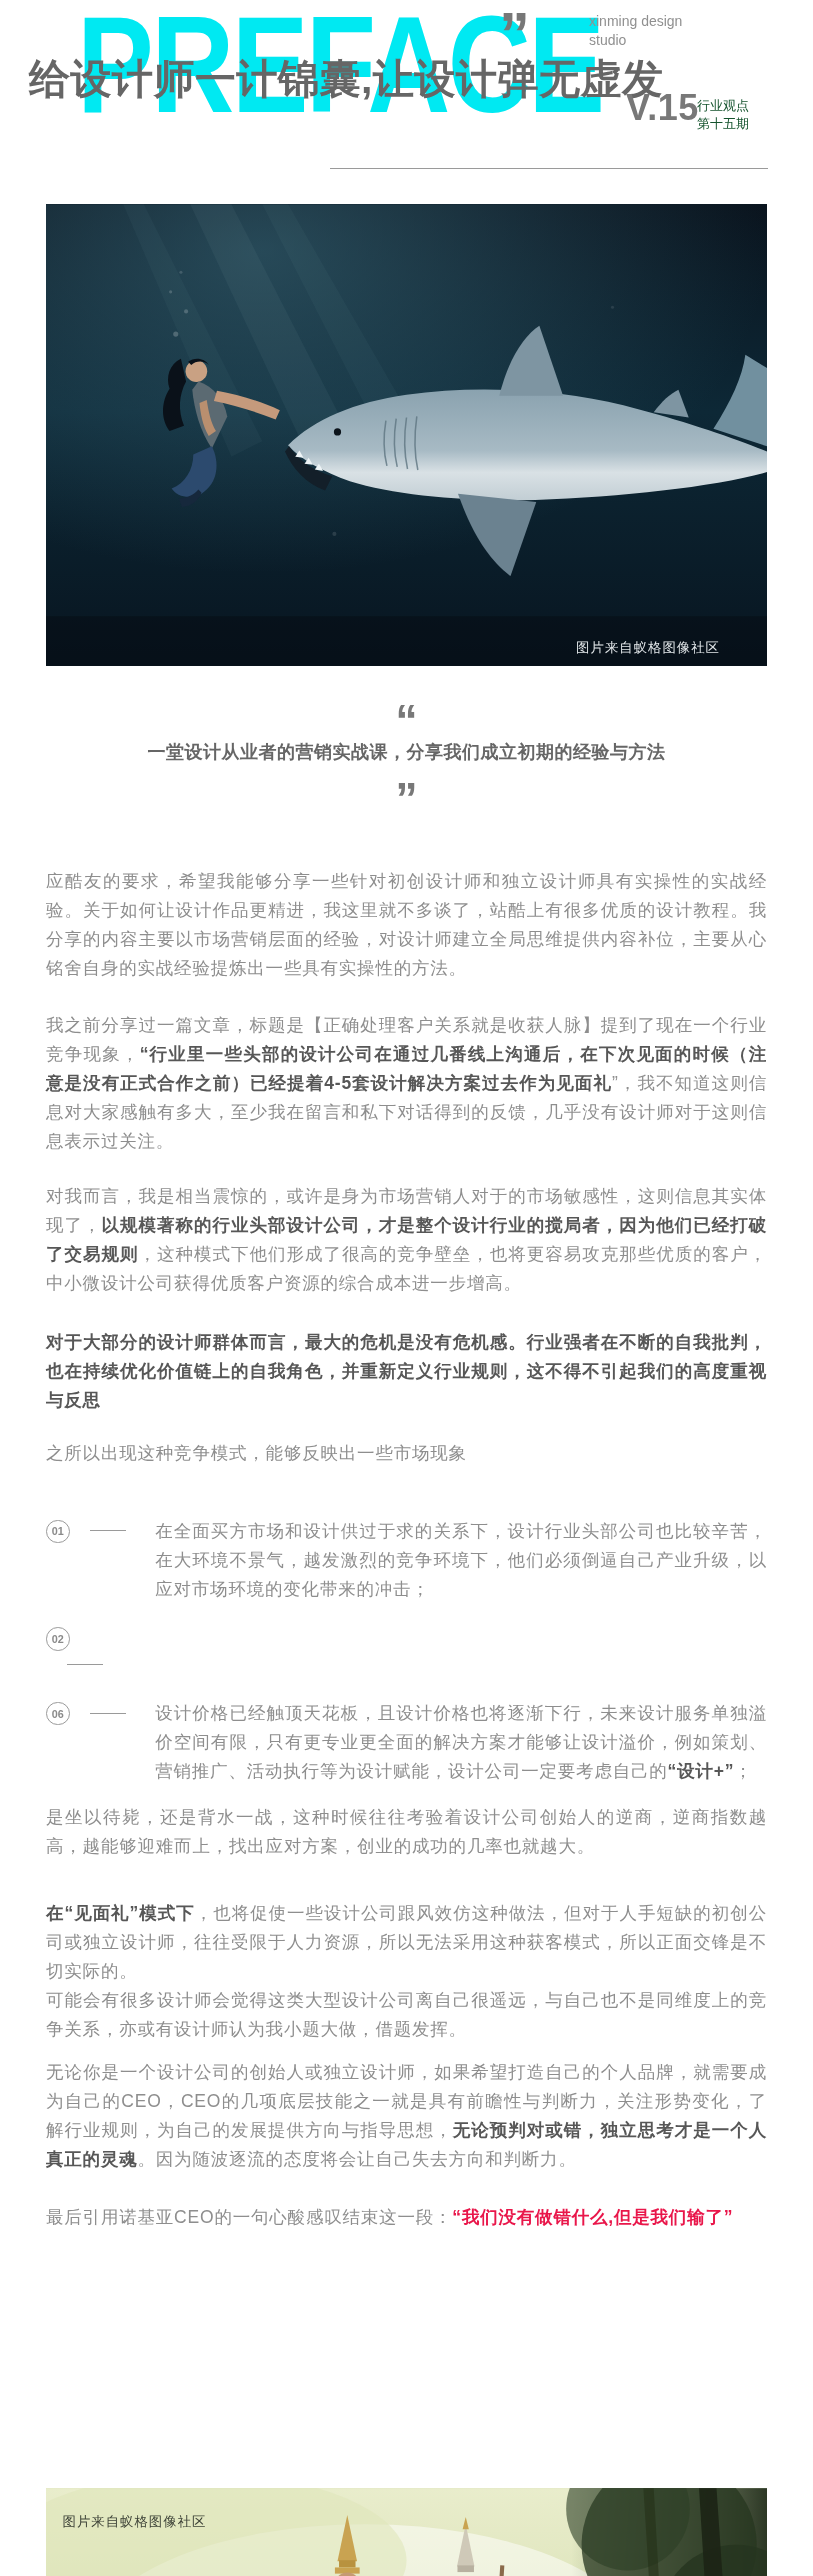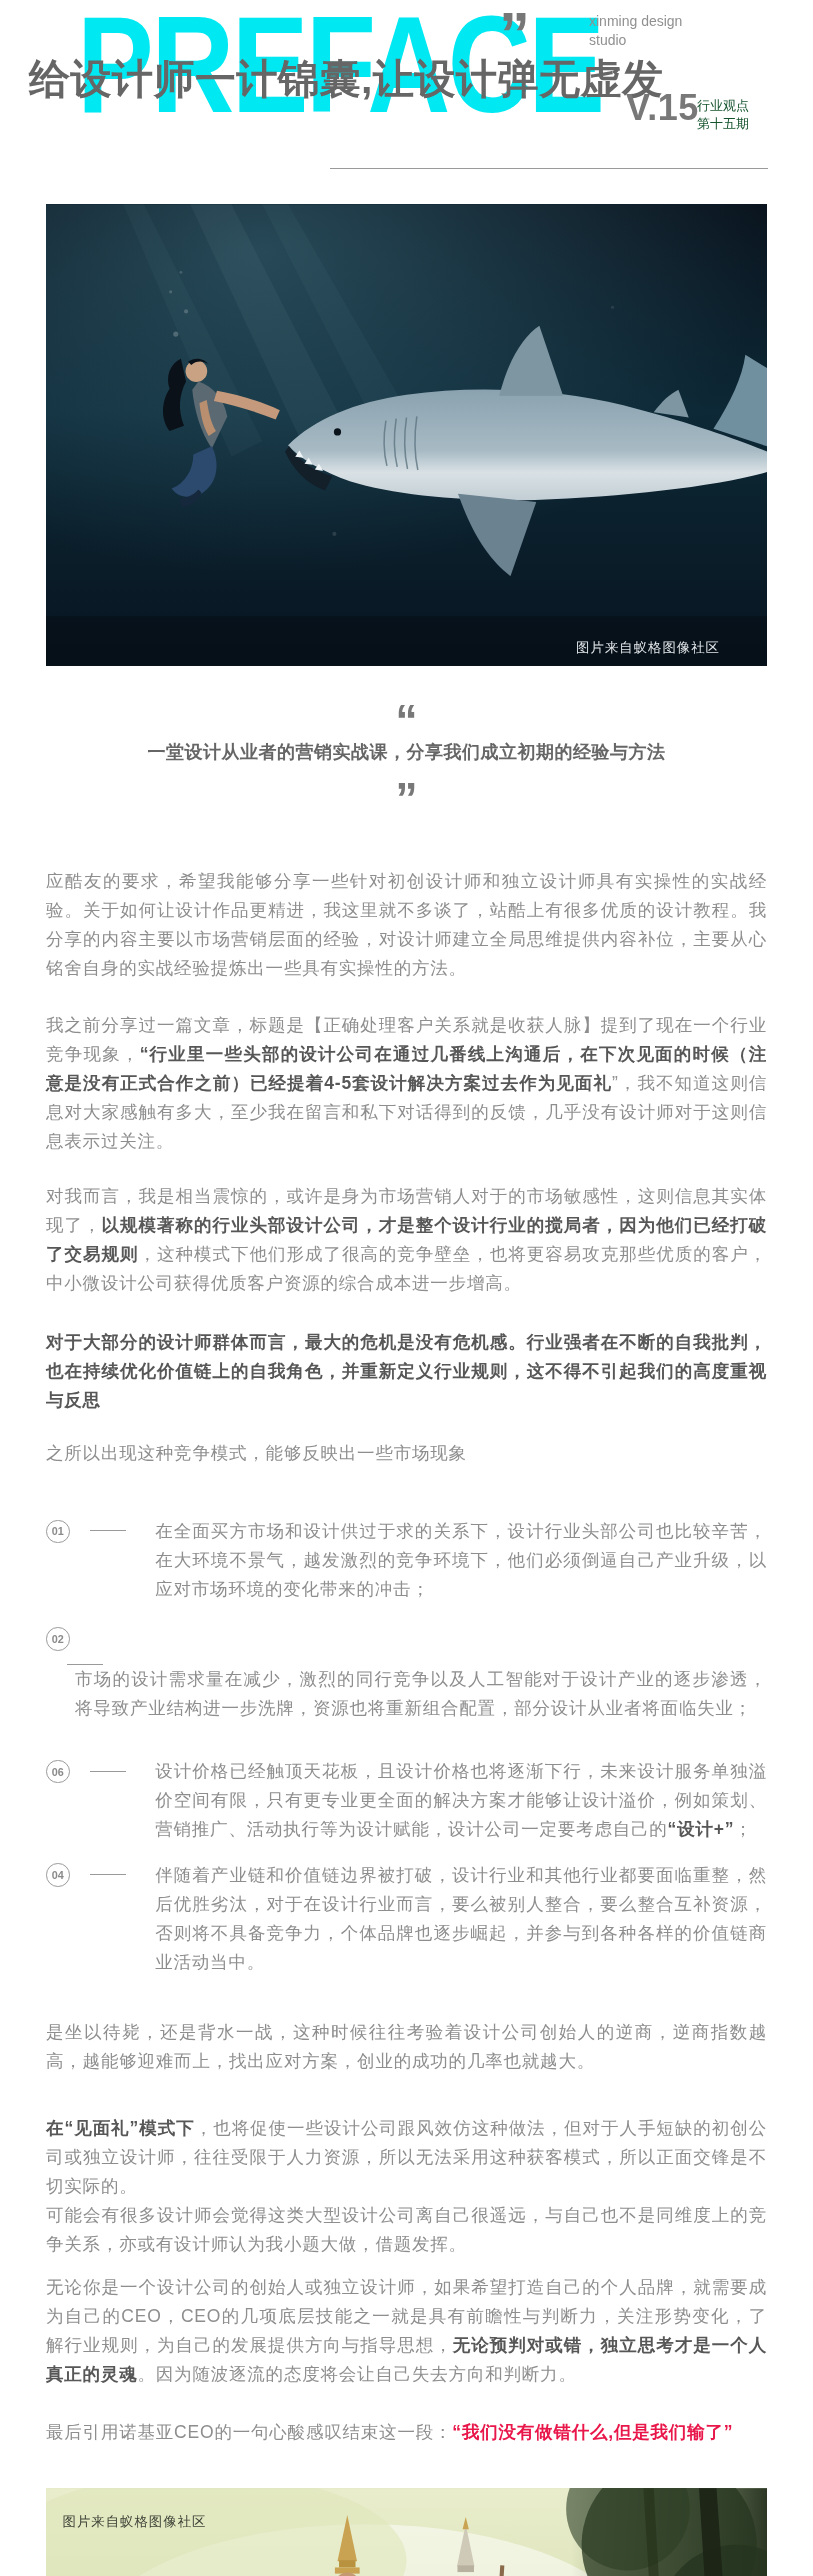--- a/index.html
+++ b/index.html
@@ -208,31 +208,25 @@
     <div class="para p4"><span class="seg-b">对于大部分的设计师群体而言，最大的危机是没有危机感。行业强者在不断的自我批判，也在持续优化价值链上的自我角色，并重新定义行业规则，这不得不引起我们的高度重视与反思</span></div>
     <div class="para lead"><span class="seg-n">之所以出现这种竞争模式，能够反映出一些市场现象</span></div>
     <div class="item item1">
       <div class="badge">01</div>
       <div class="dash"></div>
       <div class="para item-text"><span class="seg-n">在全面买方市场和设计供过于求的关系下，设计行业头部公司也比较辛苦，在大环境不景气，越发激烈的竞争环境下，他们必须倒逼自己产业升级，以应对市场环境的变化带来的冲击；</span></div>
     </div>
     <div class="item item2">
       <div class="badge">02</div>
       <div class="dash"></div>
-      <div class="para item-text"><span class="seg-n">市场的设计需求量在减少，激烈的同行竞争以及人工智能对于设计产业的逐步渗透，将导致产业结构进一步洗牌，资源也将重新组合配置，部分设计从业者将面临失业；</span></div>
     </div>
     <div class="item item3">
       <div class="badge">06</div>
       <div class="dash"></div>
       <div class="para item-text"><span class="seg-n">设计价格已经触顶天花板，且设计价格也将逐渐下行，未来设计服务单独溢价空间有限，只有更专业更全面的解决方案才能够让设计溢价，例如策划、营销推广、活动执行等为设计赋能，设计公司一定要考虑自己的</span><span class="seg-b">“设计+”</span><span class="seg-n">；</span></div>
-    </div>
-    <div class="item item4">
-      <div class="badge">04</div>
-      <div class="dash"></div>
-      <div class="para item-text"><span class="seg-n">伴随着产业链和价值链边界被打破，设计行业和其他行业都要面临重整，然后优胜劣汰，对于在设计行业而言，要么被别人整合，要么整合互补资源，否则将不具备竞争力，个体品牌也逐步崛起，并参与到各种各样的价值链商业活动当中。</span></div>
     </div>
     <div class="para p7"><span class="seg-n">是坐以待毙，还是背水一战，这种时候往往考验着设计公司创始人的逆商，逆商指数越高，越能够迎难而上，找出应对方案，创业的成功的几率也就越大。</span></div>
     <div class="para p6"><span class="seg-b">在“见面礼”模式下</span><span class="seg-n">，也将促使一些设计公司跟风效仿这种做法，但对于人手短缺的初创公司或独立设计师，往往受限于人力资源，所以无法采用这种获客模式，所以正面交锋是不切实际的。</span></div>
     <div class="para p8"><span class="seg-n">可能会有很多设计师会觉得这类大型设计公司离自己很遥远，与自己也不是同维度上的竞争关系，亦或有设计师认为我小题大做，借题发挥。</span></div>
     <div class="para p9"><span class="seg-n">无论你是一个设计公司的创始人或独立设计师，如果希望打造自己的个人品牌，就需要成为自己的CEO，CEO的几项底层技能之一就是具有前瞻性与判断力，关注形势变化，了解行业规则，为自己的发展提供方向与指导思想，</span><span class="seg-b">无论预判对或错，独立思考才是一个人真正的灵魂</span><span class="seg-n">。因为随波逐流的态度将会让自己失去方向和判断力。</span></div>
     <div class="para p10"><span class="seg-n">最后引用诺基亚CEO的一句心酸感叹结束这一段：</span><span class="seg-r">“我们没有做错什么,但是我们输了”</span></div>
   </div>
 
 <div class="abs footer-img">
   <svg width="721" height="420" viewBox="0 0 1400 815">

